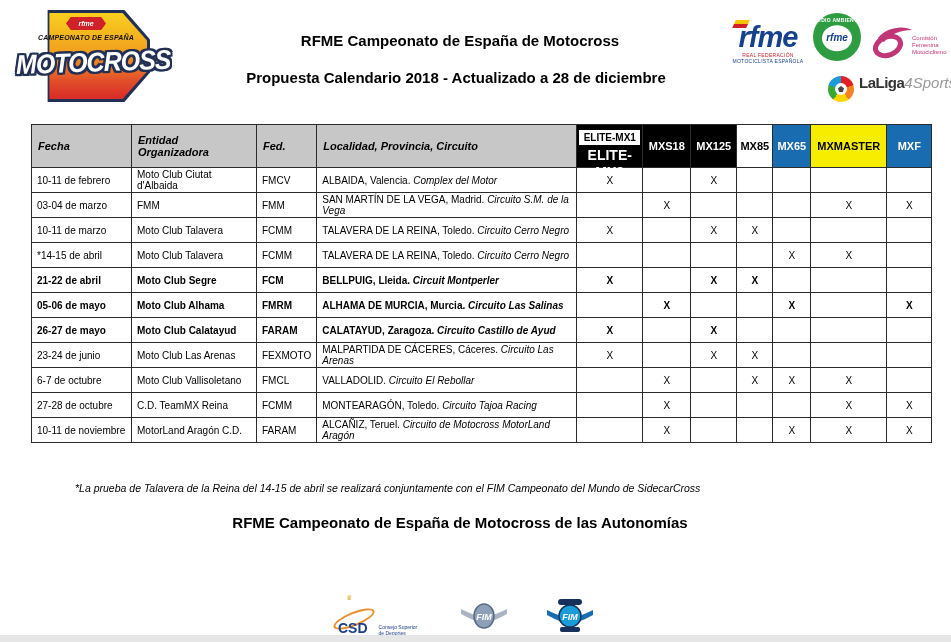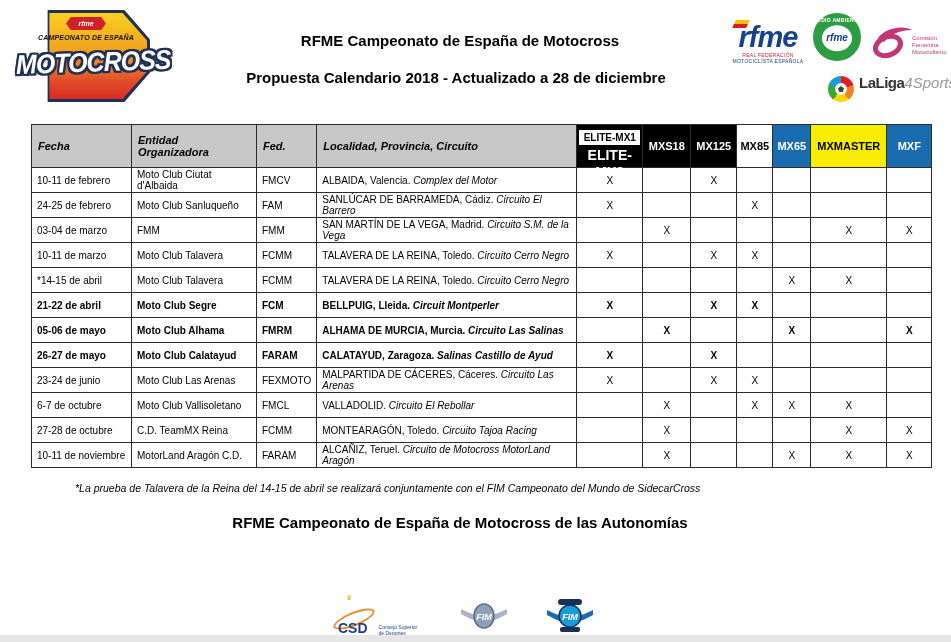--- a/index.html
+++ b/index.html
@@ -213,33 +213,20 @@
           <td class="c-loc"><span>ALBAIDA, Valencia. </span><em>Complex del Motor</em></td>
           <td class="c-mark">X</td>
           <td class="c-mark"></td>
           <td class="c-mark">X</td>
           <td class="c-mark"></td>
           <td class="c-mark"></td>
           <td class="c-mark"></td>
           <td class="c-mark"></td>
         </tr>
         <tr>
-          <td class="c-fecha">24-25 de febrero</td>
-          <td class="c-ent">Moto Club Sanluqueño</td>
-          <td class="c-fed">FAM</td>
-          <td class="c-loc"><span>SANLÚCAR DE BARRAMEDA, Cádiz. </span><em>Circuito El Barrero</em></td>
-          <td class="c-mark">X</td>
-          <td class="c-mark"></td>
-          <td class="c-mark"></td>
-          <td class="c-mark">X</td>
-          <td class="c-mark"></td>
-          <td class="c-mark"></td>
-          <td class="c-mark"></td>
-        </tr>
-        <tr>
           <td class="c-fecha">03-04 de marzo</td>
           <td class="c-ent">FMM</td>
           <td class="c-fed">FMM</td>
           <td class="c-loc"><span>SAN MARTÍN DE LA VEGA, Madrid. </span><em>Circuito S.M. de la Vega</em></td>
           <td class="c-mark"></td>
           <td class="c-mark">X</td>
           <td class="c-mark"></td>
           <td class="c-mark"></td>
           <td class="c-mark"></td>
           <td class="c-mark">X</td>
@@ -294,21 +281,21 @@
           <td class="c-mark"></td>
           <td class="c-mark"></td>
           <td class="c-mark">X</td>
           <td class="c-mark"></td>
           <td class="c-mark">X</td>
         </tr>
         <tr class="bold">
           <td class="c-fecha">26-27 de mayo</td>
           <td class="c-ent">Moto Club Calatayud</td>
           <td class="c-fed">FARAM</td>
-          <td class="c-loc"><span>CALATAYUD, Zaragoza. </span><em>Salinas Castillo de Ayud</em></td>
+          <td class="c-loc"><span>CALATAYUD, Zaragoza. </span><em>Circuito Castillo de Ayud</em></td>
           <td class="c-mark">X</td>
           <td class="c-mark"></td>
           <td class="c-mark">X</td>
           <td class="c-mark"></td>
           <td class="c-mark"></td>
           <td class="c-mark"></td>
           <td class="c-mark"></td>
         </tr>
         <tr>
           <td class="c-fecha">23-24 de junio</td>

